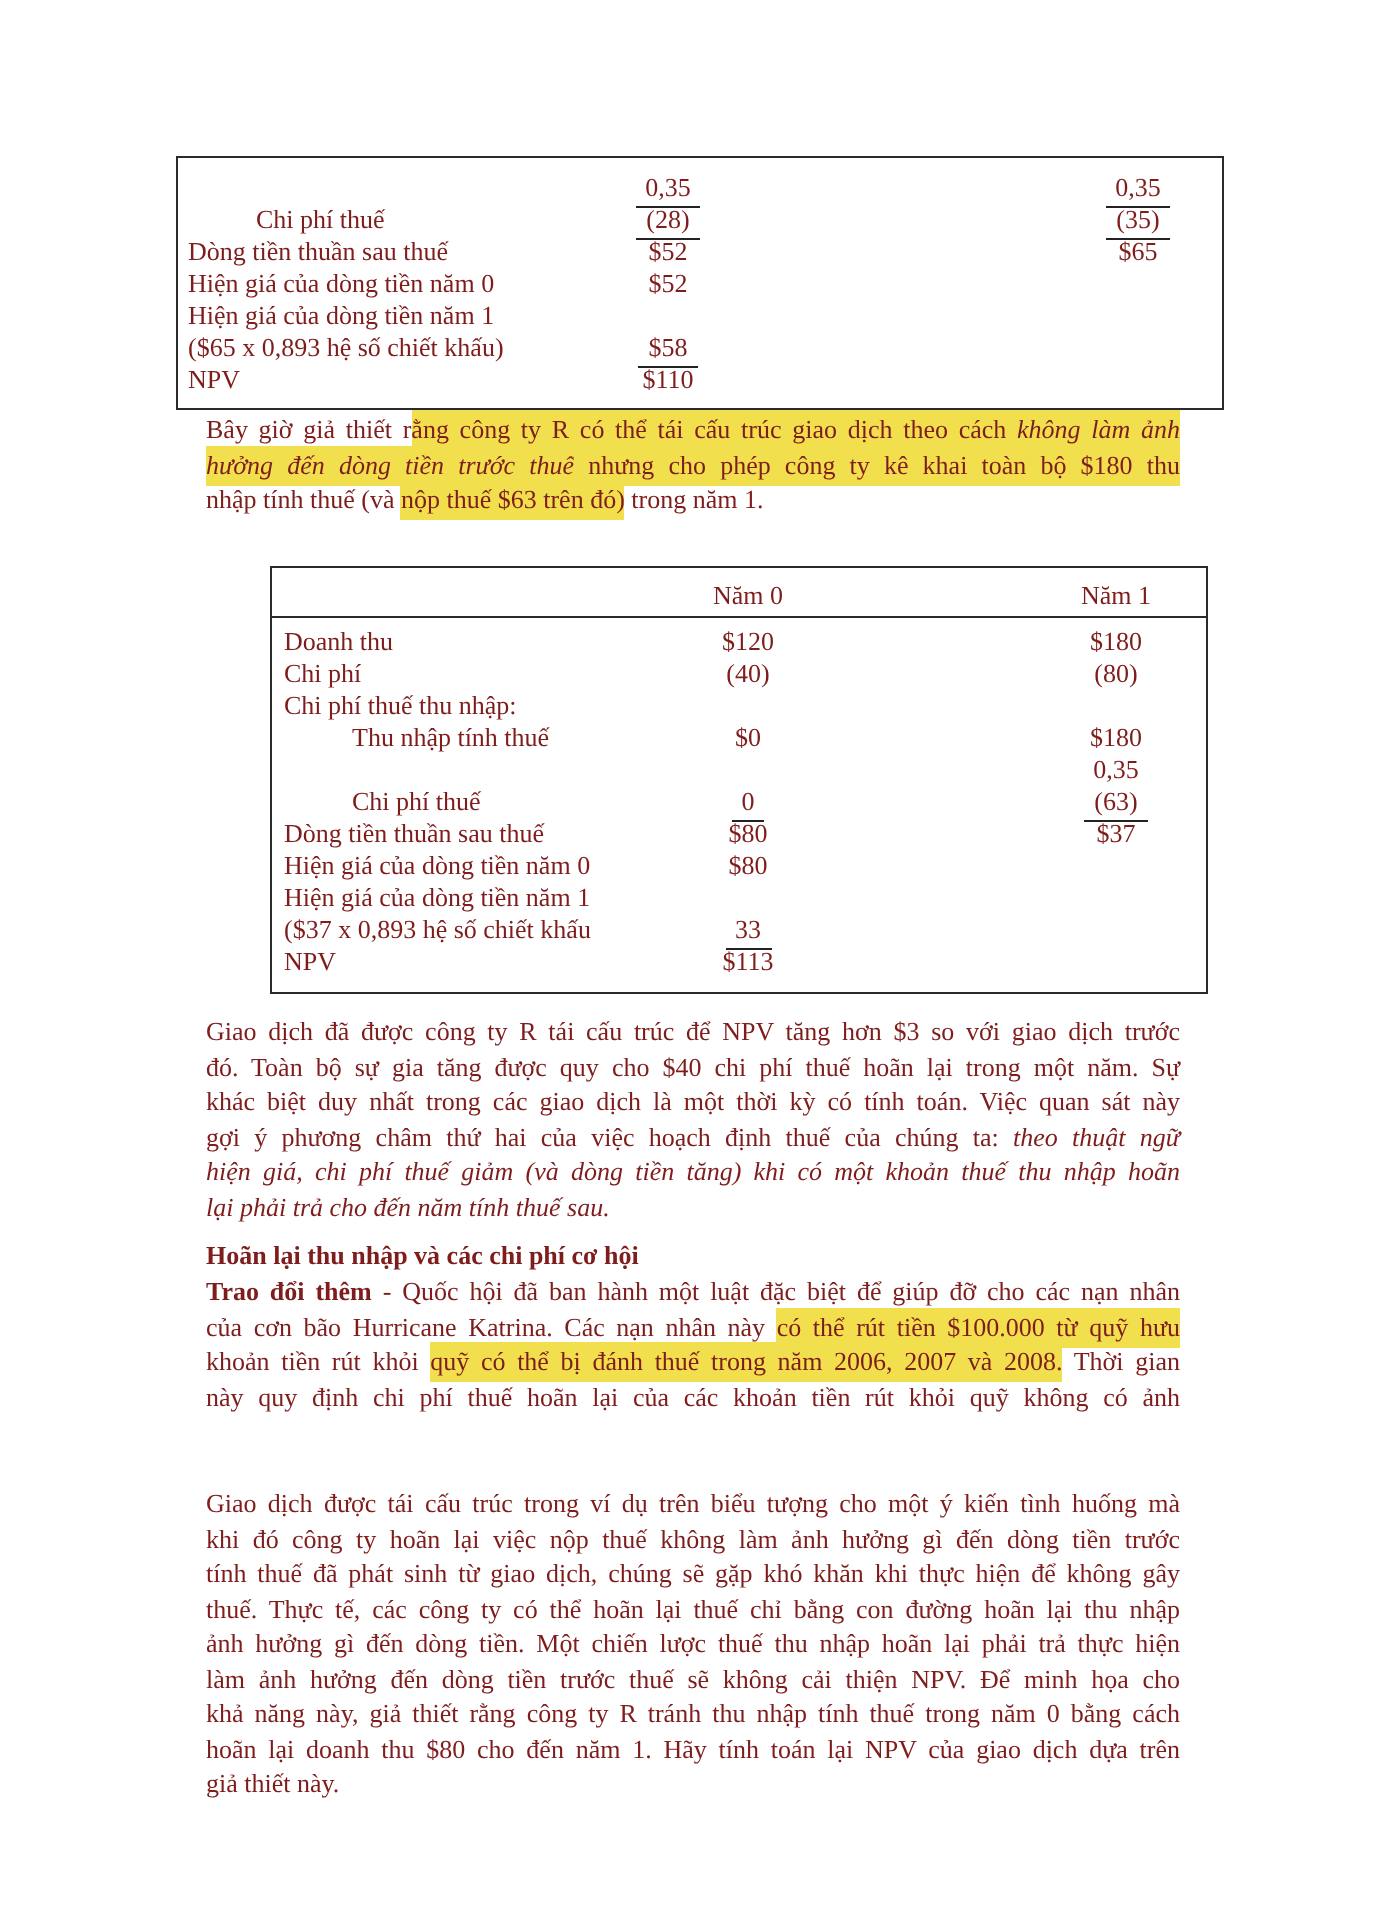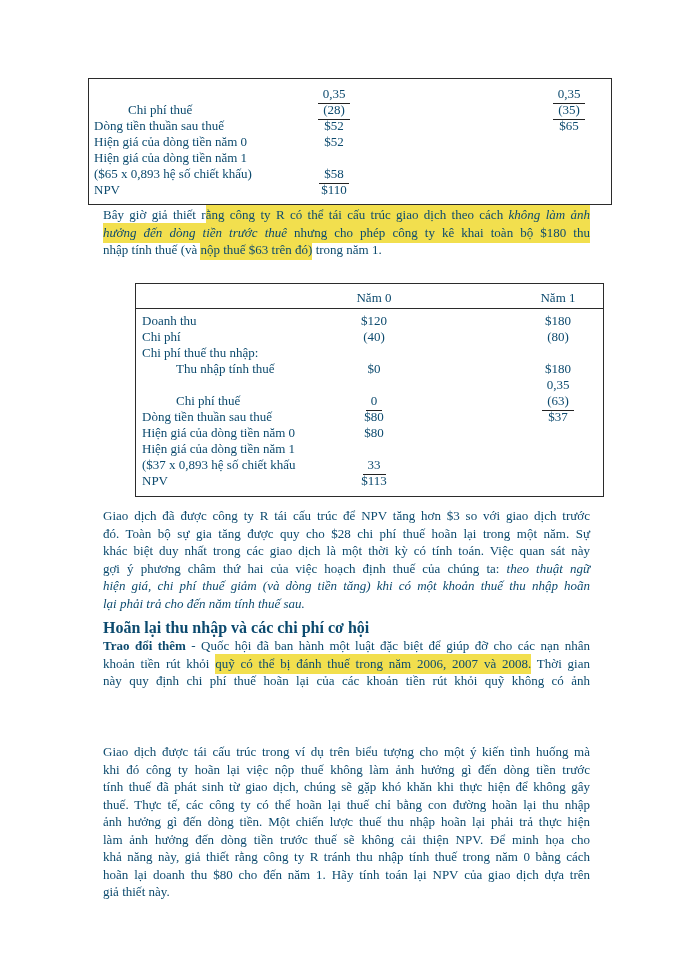--- a/index.html
+++ b/index.html
@@ -1,18 +1,18 @@
 <!DOCTYPE html>
 <html style="--hl: #f2df4e;"><head>
 <meta charset="utf-8">
 <style>
   html,body{margin:0;padding:0;}
   .page{
     position:relative;width:700px;height:960px;background:#ffffff;
-    font-family:"Liberation Serif","DejaVu Serif",serif;color:#0c4a6e;
+    font-family:"Liberation Serif","DejaVu Serif",serif;color:#7f1d1d;
     overflow:hidden;
   }
   
   .tablebox{position:absolute;border:1.5px solid #2b2b2b;box-sizing:border-box;background:#fff;}
   .t1{left:88px;top:78px;width:524px;height:127px;padding-top:7px;}
   .t2{left:135px;top:283px;width:469px;height:214px;padding-top:5px;}
   .trow{position:relative;height:16px;line-height:16px;font-size:13px;white-space:nowrap;}
   .thead{height:19px;line-height:17px;border-bottom:1.5px solid #2b2b2b;margin-bottom:4px;}
   .lbl{padding-left:5px;}
   .t1 .ind{padding-left:39px;}
@@ -24,21 +24,21 @@
   .t2 .c0{left:200px;width:76px;}
   .t2 .c1{left:384px;width:76px;}
   .u{display:inline-block;border-bottom:1.5px solid #222;padding:0 5px 1px;}
   
   .para{position:absolute;left:103px;width:487px;font-size:13px;}
   .line{height:17.5px;line-height:17.5px;text-align:justify;text-align-last:justify;}
   .line.last{text-align-last:left;}
   .it{font-style:italic;}
   .bd{font-weight:bold;}
   .hl{background:var(--hl,#f2df4e);padding:2px 0 3px;}
-  .heading{position:absolute;left:103px;top:619px;font-size:16px;font-weight:bold;line-height:17px;}
+  .heading{position:absolute;left:103px;top:619px;font-size:13px;font-weight:bold;line-height:17px;}
 </style>
 </head>
 <body>
 
 <div class="page">
 
   <div class="tablebox t1">
       <div class="trow"><span class="lbl"></span><span class="cell c0"><span class="u">0,35</span></span><span class="cell c1"><span class="u">0,35</span></span></div>
       <div class="trow"><span class="lbl ind">Chi phí thuế</span><span class="cell c0"><span class="u">(28)</span></span><span class="cell c1"><span class="u">(35)</span></span></div>
       <div class="trow"><span class="lbl">Dòng tiền thuần sau thuế</span><span class="cell c0">$52</span><span class="cell c1">$65</span></div>
@@ -67,31 +67,32 @@
       <div class="trow"><span class="lbl ind">Chi phí thuế</span><span class="cell c0"><span class="u">0</span></span><span class="cell c1"><span class="u">(63)</span></span></div>
       <div class="trow"><span class="lbl">Dòng tiền thuần sau thuế</span><span class="cell c0">$80</span><span class="cell c1">$37</span></div>
       <div class="trow"><span class="lbl">Hiện giá của dòng tiền năm 0</span><span class="cell c0">$80</span></div>
       <div class="trow"><span class="lbl">Hiện giá của dòng tiền năm 1</span></div>
       <div class="trow"><span class="lbl">($37 x 0,893 hệ số chiết khấu</span><span class="cell c0"><span class="u">33</span></span></div>
       <div class="trow"><span class="lbl">NPV</span><span class="cell c0">$113</span></div>
     </div>
 
   <div class="para" style="top:507px">
       <div class="line"><span>Giao dịch đã được công ty R tái cấu trúc để NPV tăng hơn $3 so với giao dịch trước</span></div>
-      <div class="line"><span>đó. Toàn bộ sự gia tăng được quy cho $28 chi phí thuế hoãn lại trong một năm. Sự</span></div>
+      <div class="line"><span>đó. Toàn bộ sự gia tăng được quy cho $40 chi phí thuế hoãn lại trong một năm. Sự</span></div>
       <div class="line"><span>khác biệt duy nhất trong các giao dịch là một thời kỳ có tính toán. Việc quan sát này</span></div>
       <div class="line"><span>gợi ý phương châm thứ hai của việc hoạch định thuế của chúng ta: </span><span class="it">theo thuật ngữ</span></div>
       <div class="line"><span class="it">hiện giá, chi phí thuế giảm (và dòng tiền tăng) khi có một khoản thuế thu nhập hoãn</span></div>
       <div class="line last"><span class="it">lại phải trả cho đến năm tính thuế sau.</span></div>
     </div>
 
   <div class="heading">Hoãn lại thu nhập và các chi phí cơ hội</div>
 
   <div class="para" style="top:637px">
       <div class="line"><span class="bd">Trao đổi thêm</span><span> - Quốc hội đã ban hành một luật đặc biệt để giúp đỡ cho các nạn nhân</span></div>
+      <div class="line"><span>của cơn bão Hurricane Katrina. Các nạn nhân này </span><span class="hl">có thể rút tiền $100.000 từ quỹ hưu</span></div>
       <div class="line"><span>khoản tiền rút khỏi </span><span class="hl">quỹ có thể bị đánh thuế trong năm 2006, 2007 và 2008.</span><span> Thời gian</span></div>
       <div class="line"><span>này quy định chi phí thuế hoãn lại của các khoản tiền rút khỏi quỹ không có ảnh</span></div>
     </div>
 
   <div class="para" style="top:743px">
       <div class="line"><span>Giao dịch được tái cấu trúc trong ví dụ trên biểu tượng cho một ý kiến tình huống mà</span></div>
       <div class="line"><span>khi đó công ty hoãn lại việc nộp thuế không làm ảnh hưởng gì đến dòng tiền trước</span></div>
       <div class="line"><span>tính thuế đã phát sinh từ giao dịch, chúng sẽ gặp khó khăn khi thực hiện để không gây</span></div>
       <div class="line"><span>thuế. Thực tế, các công ty có thể hoãn lại thuế chỉ bằng con đường hoãn lại thu nhập</span></div>
       <div class="line"><span>ảnh hưởng gì đến dòng tiền. Một chiến lược thuế thu nhập hoãn lại phải trả thực hiện</span></div>

